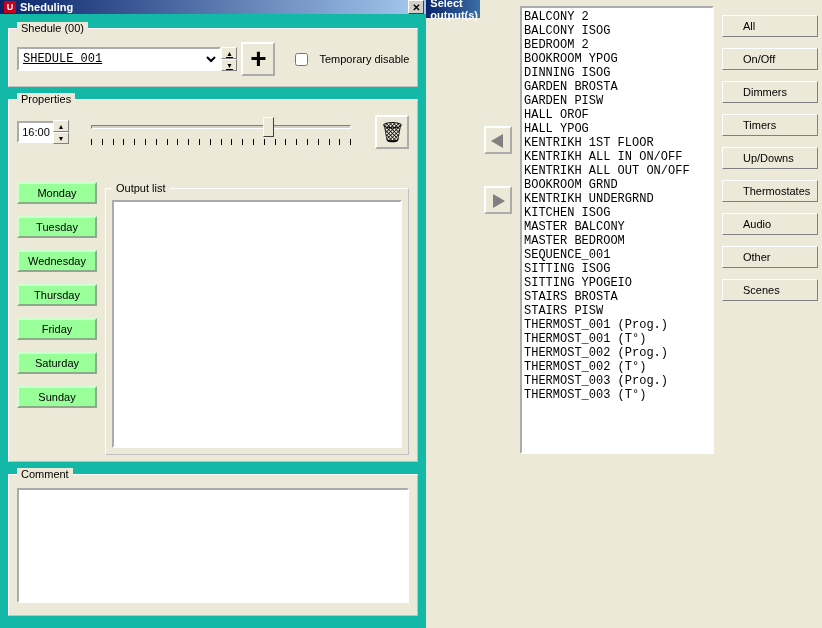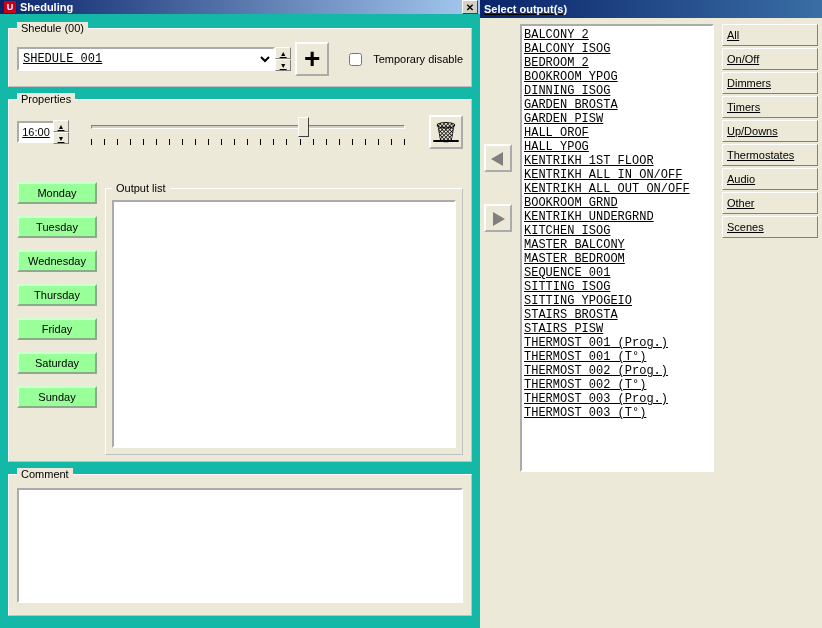--- a/index.html
+++ b/index.html
@@ -108,21 +108,21 @@
     border:2px outset #fff;
     font-size:28px;
     font-weight:bold;
     display:flex;align-items:center;justify-content:center;
     cursor:pointer;
   }
   .chk { width:13px;height:13px; }
   .chk-label { margin-left:4px; }
 
   
-  .props-inner { display:flex; align-items:flex-start; gap:24px;text-decoration:underline; }
+  .props-inner { display:flex; align-items:flex-start; gap:24px; }
   .time-box {
     width:50px; height:22px;
     border:2px inset #fff;
     background:#fff;
     display:flex;
     align-items:center;
   }
   .time-box input {
     border:none; width:34px; font-size:11px; text-align:center; outline:none;
   }
@@ -213,22 +213,21 @@
     resize:none;
     font-family:Tahoma;
     font-size:11px;
     overflow-y:scroll;
   }
 
   
   .panel-right {
     flex:1;
     display:flex;
-    flex-direction:column;
-    text-decoration:underline;
+    flex-direction:row;
   }
   .panel-right .title-bar { background:linear-gradient(to right,#0a246a,#3a6ea5); }
   .right-body {
     flex:1;
     background:#ece9d8;
     padding:6px 4px;
     display:flex;
     align-items:flex-start;
     gap:8px;
   }
@@ -271,24 +270,25 @@
   .outputs-list div { line-height:14px; cursor:pointer; }
   .filter-col { display:flex; flex-direction:column; }
   .filter-btn {
     width:96px;
     height:22px;
     background:#ece9d8;
     border:1px solid #fff;
     border-right-color:#808080;
     border-bottom-color:#808080;
     text-align:left;
-    padding:0 4px;
+    padding:0 20px;
     cursor:pointer;
     margin-bottom:2px;
     font-size:11px;
+    margin-top:9px;
   }
 </style>
 </head>
 <body>
 
 <div class="panel-left">
   <div class="title-bar">
     <span class="icon-app">U</span>
     <span>Sheduling</span>
     <span class="spacer"></span>

